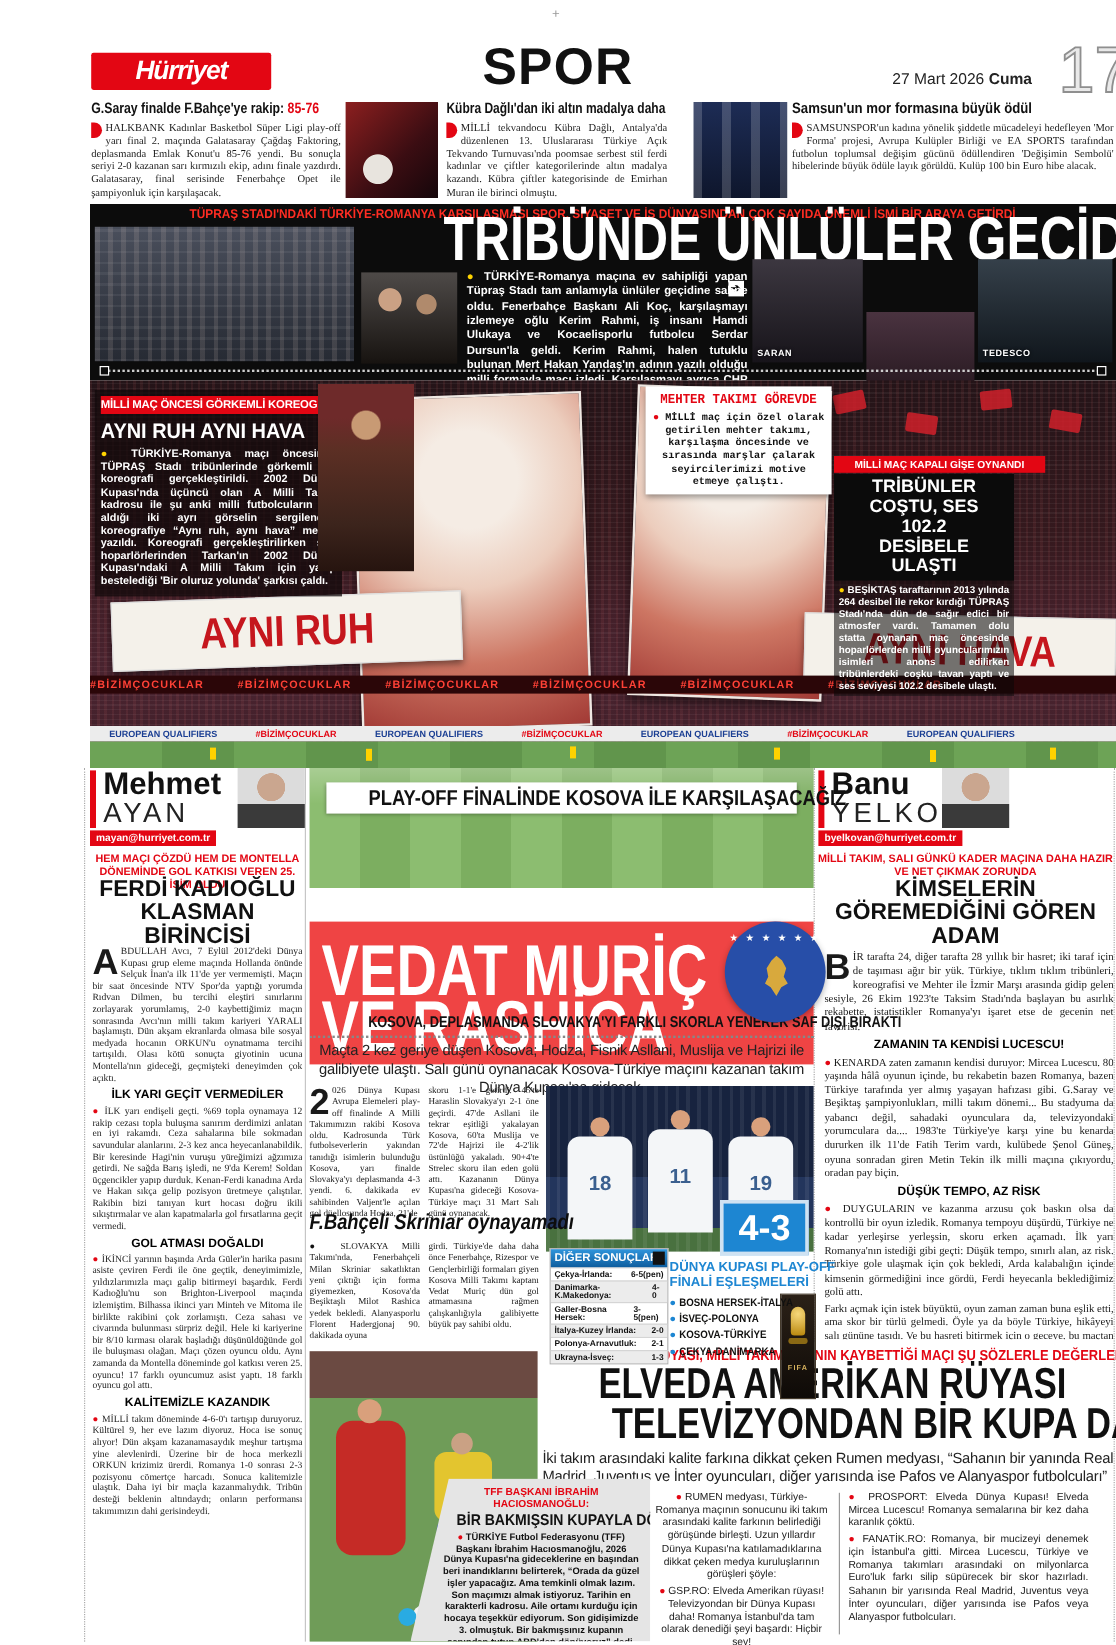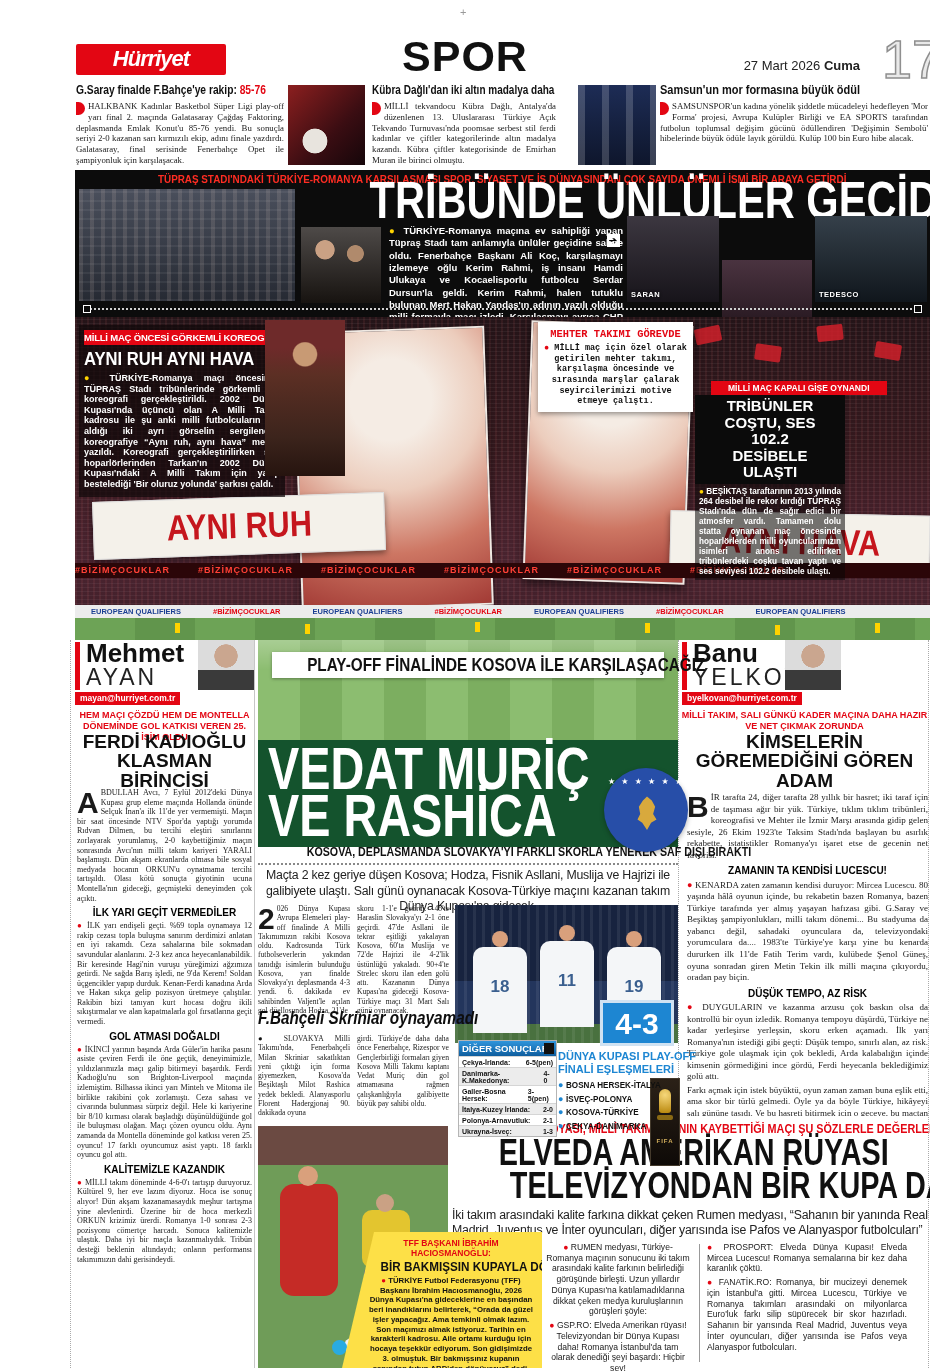--- a/index.html
+++ b/index.html
@@ -80,34 +80,34 @@
   .choreo-box .ck{background:#e30613;color:#fff;font-weight:900;font-size:9.5px;text-align:center;padding:2px 0;letter-spacing:-.2px;white-space:nowrap;}
   .choreo-box .chl{color:#fff;font-weight:900;font-size:17.5px;margin:4px 0 3px;white-space:nowrap;}
   .choreo-box .cb{color:#fff;font-weight:700;font-size:9px;line-height:1.18;text-align:justify;}
   .mehter-photo{left:190px;top:3px;width:80px;height:156px;background:
       radial-gradient(circle at 50% 22%, #c89a74 0 9%, transparent 10%),
       linear-gradient(180deg,#6e2a2a 0 18%, #5c2f24 35%, #3c241c 75%, #26140f 100%);}
   .mehter-box{left:463px;top:5px;width:147px;background:#fff;padding:5px 4px;box-shadow:0 2px 5px rgba(0,0,0,.4);}
   .mehter-box .mh{color:#e30613;font-weight:900;font-size:11.5px;text-align:center;white-space:nowrap;}
   .mehter-box .mb{font-weight:700;font-size:8.5px;line-height:1.25;text-align:center;margin-top:3px;color:#111;}
   .decibel{left:620px;top:60px;width:150px;}
-  .decibel .dk{background:#e30613;color:#fff;font-weight:900;font-size:8.5px;text-align:center;padding:2px 17px;white-space:nowrap;margin-left:16px;}
+  .decibel .dk{background:#e30613;color:#fff;font-weight:900;font-size:8.5px;text-align:center;padding:2px 17px;white-space:nowrap;}
   .decibel .dh{background:#0b0b0b;color:#fff;font-weight:900;font-size:15px;line-height:1.1;text-align:center;padding:3px 18px;}
   .decibel .db{background:rgba(10,8,8,.55);color:#fff;font-weight:700;font-size:8.2px;line-height:1.22;text-align:justify;padding:3px 4px;}
   
   .green-mid{left:258px;top:640px;width:420px;height:100px;background:
       linear-gradient(180deg, rgba(255,255,255,.25), transparent 30%),
       repeating-linear-gradient(90deg,#8cbd70 0 42px,#7cae60 42px 84px);}
   .kick-box{left:272px;top:652px;width:392px;height:26px;background:#fff;text-align:center;
       font-weight:900;font-size:18px;line-height:26px;box-shadow:0 1px 3px rgba(0,0,0,.35);}
   .kick-box .cnd{transform:scaleX(.85);}
   .mh1{left:258px;top:680px;width:420px;text-align:center;font-weight:900;font-size:52px;line-height:52px;color:#141414;
       text-shadow:-2px 0 #fff,2px 0 #fff,0 -2px #fff,0 2px #fff,-2px -2px #fff,2px 2px #fff,-2px 2px #fff,2px -2px #fff;}
   .mh1 .cnd{transform:scaleX(.78);}
-  .blue-box{left:258px;top:740px;width:420px;height:102px;background:#14532d;color:#fff;padding-top:5px;}
+  .blue-box{left:258px;top:768px;width:420px;height:102px;background:#ef4444;color:#fff;padding-top:17px;}
   .blue-box .ln{font-weight:900;font-size:60px;line-height:47px;padding-left:10px;}
   .blue-box .cndL{transform:scaleX(.78);}
   .kosovo{left:604px;top:768px;width:84px;height:84px;border-radius:50%;background:#274ea8;z-index:6;box-shadow:0 2px 5px rgba(0,0,0,.3);}
   .kosovo .stars{position:absolute;top:9px;width:100%;text-align:center;color:#fff;font-size:8px;letter-spacing:2px;}
   .kosovo .stars::before{content:"★ ★ ★ ★ ★ ★";}
   .kosovo .kmap{position:absolute;left:26px;top:26px;width:34px;height:40px;background:#d8a93d;
       clip-path:polygon(50% 6%,64% 16%,74% 32%,68% 50%,78% 64%,62% 72%,50% 90%,36% 72%,22% 64%,30% 50%,26% 32%,38% 16%);}
   .m-sub{left:258px;top:844px;width:420px;text-align:center;font-weight:900;font-size:13px;color:#111;
       border-bottom:2px dotted #888;padding-bottom:4px;}
   .m-sub .cnd{transform:scaleX(.82);}
@@ -150,21 +150,21 @@
   .fp-ball{position:absolute;left:86px;top:212px;width:16px;height:16px;border-radius:50%;background:#f2f2f2;box-shadow:inset -2px -2px 0 #bbb;}
   
   .e-kick{left:450px;top:1122px;width:478px;text-align:center;color:#e30613;font-weight:900;font-size:12px;}
   .e-kick .cnd{transform:scaleX(.9);}
   .e-h{left:450px;top:1136px;width:478px;text-align:center;font-weight:900;font-size:36px;line-height:33px;color:#101010;}
   .e-h .cnd{transform:scaleX(.8);}
   .e-lead{left:452px;top:1208px;width:476px;font-size:12.3px;line-height:1.25;font-weight:500;color:#222;letter-spacing:-.2px;}
   .e-mid{left:545px;top:1242px;width:146px;text-align:center;font-size:8.6px;line-height:1.25;color:#1a1a1a;}
   .e-div{left:699px;top:1244px;height:118px;border-left:1px solid #999;}
   .e-right{left:707px;top:1242px;width:200px;text-align:justify;font-size:8.6px;line-height:1.25;color:#1a1a1a;}
-  .tff{left:342px;top:1232px;width:200px;height:136px;background:#fde047;z-index:9;
+  .tff{left:342px;top:1232px;width:200px;height:136px;background:#e5e5e5;z-index:9;
       clip-path:polygon(16% 0,100% 0,100% 100%,0 100%);padding:6px 8px 0 26px;box-sizing:border-box;text-align:center;}
   .tff .tk{color:#e30613;font-weight:900;font-size:8.5px;}
   .tff .th{font-weight:900;font-size:13px;margin:1px 0 2px;white-space:nowrap;}
   .tff .th .cnd{transform:scaleX(.9);}
   .tff .tb{font-weight:700;font-size:7.8px;line-height:1.25;color:#111;}
   
   .vdot{border-left:1px dotted #aaa;}
   .colbox{top:640px;}
   .cstripe{position:absolute;left:0;top:2px;width:5px;height:48px;background:#e30613;}
   .cfirst{position:absolute;left:11px;top:-2px;font-weight:900;font-size:26px;color:#111;}

